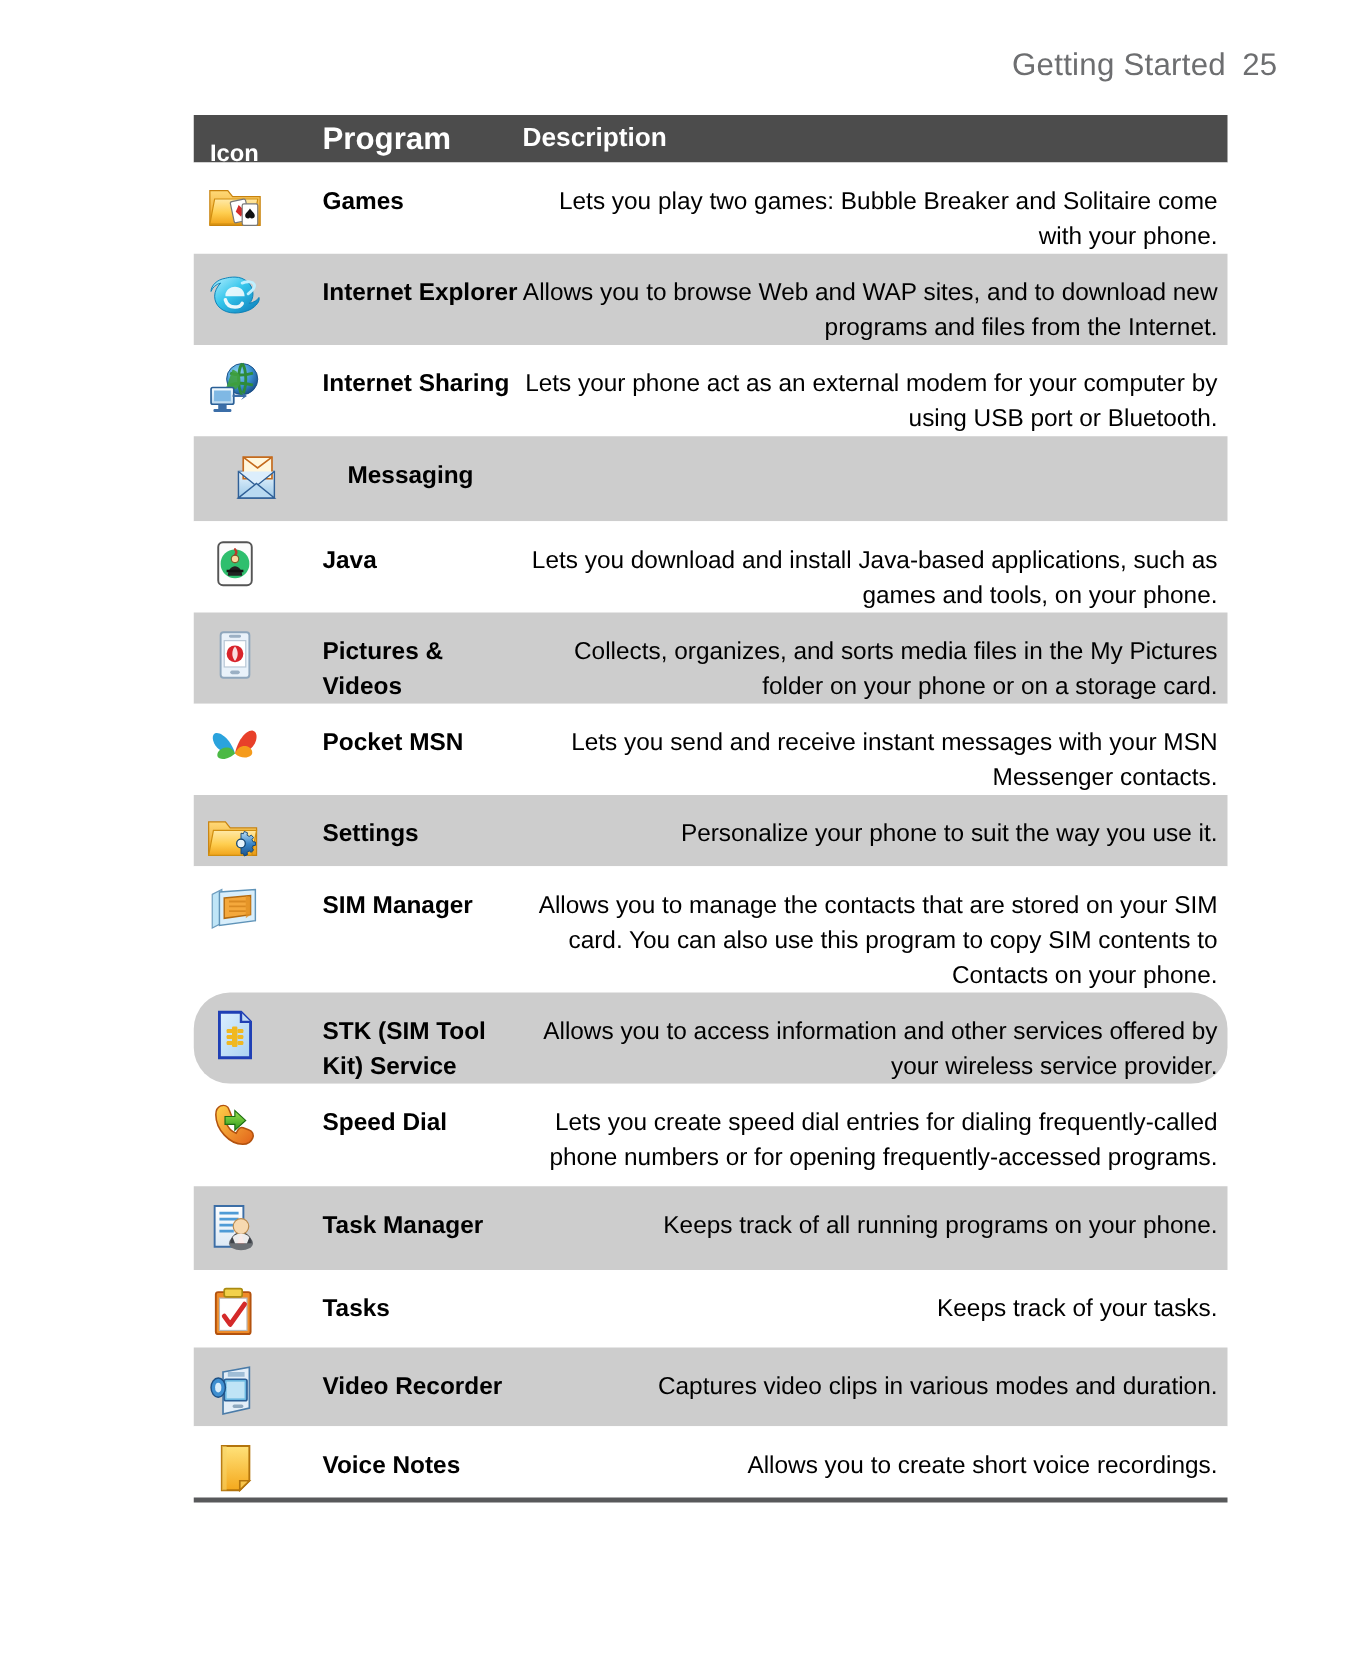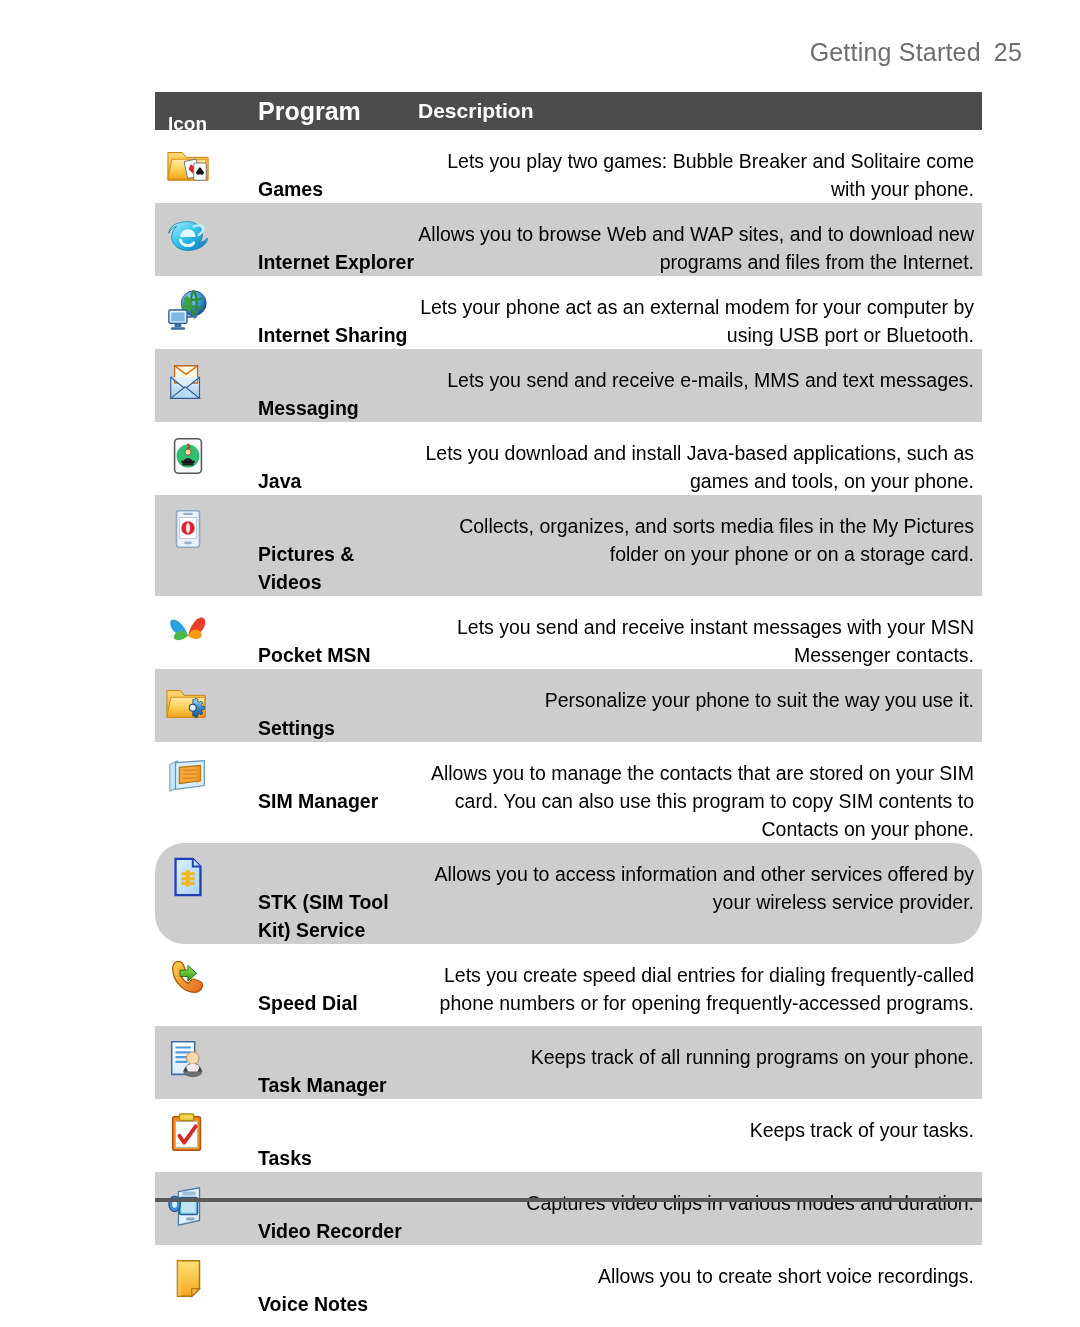--- a/index.html
+++ b/index.html
@@ -81,21 +81,20 @@
   }
   .cell-program {
     width: 160px;
     flex: 0 0 160px;
     padding-top: 17px;
     box-sizing: border-box;
     font-weight: bold;
     font-size: 19.5px;
     color: #000;
     line-height: 28px;
-    margin-top: 28px;
   }
   .cell-desc {
     flex: 1;
     padding-top: 17px;
     padding-right: 8px;
     box-sizing: border-box;
     font-size: 19.5px;
     color: #000;
     line-height: 28px;
     text-align: right;
@@ -164,31 +163,30 @@
       <path d="M22 9c4 1 8 6 6 12-2 5-8 7-12 5" fill="#3fa03f" opacity="0.9"></path>
       <rect x="4" y="24" width="19" height="14" rx="1.5" fill="url(#gScreen)" stroke="#2a5f96" stroke-width="1.4"></rect>
       <rect x="6.5" y="26.5" width="14" height="9" fill="#7fb8e4"></rect>
       <rect x="10" y="38" width="7" height="4" fill="#3b6ea8"></rect>
       <rect x="6" y="42" width="15" height="2.5" rx="1" fill="#3b6ea8"></rect>
       <path d="M22 30h9l-2-2.5 5 3.5-5 3.5 2-2.5h-9z" fill="#3b6ea8"></path>
     </svg></span></div>
         <div class="cell-program">Internet Sharing</div>
         <div class="cell-desc">Lets your phone act as an external modem for your computer by using USB port or Bluetooth.</div>
       </div>
-      <div class="row alt" style="min-height: 68px;">
+      <div class="row alt" style="min-height: 68px; padding-left: 20px;">
         <div class="cell-icon"><span>
     <svg class="icon" viewBox="0 0 48 48">
       <path d="M6 18h30v22H6z" fill="url(#gEnvelope)" stroke="#2f5f96" stroke-width="1.2"></path>
       <path d="M10 6h24v18H10z" fill="#fff7de" stroke="#c46a1c" stroke-width="1.4"></path>
       <path d="M10 6l12 9 12-9" fill="none" stroke="#c46a1c" stroke-width="1.4"></path>
       <path d="M6 18l15 12 15-12" fill="#dceefc" stroke="#2f5f96" stroke-width="1.2"></path>
       <path d="M6 40l15-12 15 12z" fill="#b9daf2" stroke="#2f5f96" stroke-width="1.2"></path>
     </svg></span></div>
         <div class="cell-program">Messaging</div>
-        <div class="cell-desc">Lets you send and receive e-mails, MMS and text messages.</div>
       </div>
       <div class="row plain" style="min-height: 66px;">
         <div class="cell-icon"><span>
     <svg class="icon" viewBox="0 0 48 48">
       <rect x="10" y="6" width="28" height="36" rx="4" fill="#fdfdfd" stroke="#555" stroke-width="1.6"></rect>
       <circle cx="24" cy="24" r="12" fill="#2fbf6e"></circle>
       <path d="M24 12c2 2 1 4-0.5 5.5-1.8 1.8-2.5 3 0.5 5" fill="none" stroke="#c0392b" stroke-width="2" stroke-linecap="round"></path>
       <ellipse cx="24" cy="20" rx="3.2" ry="3.2" fill="#ffd9a0" stroke="#6b4a1c" stroke-width="0.8"></ellipse>
       <path d="M18 34c0-5 3-8 6-8s6 3 6 8z" fill="#222"></path>
       <path d="M17 30h14" stroke="#111" stroke-width="2"></path>

